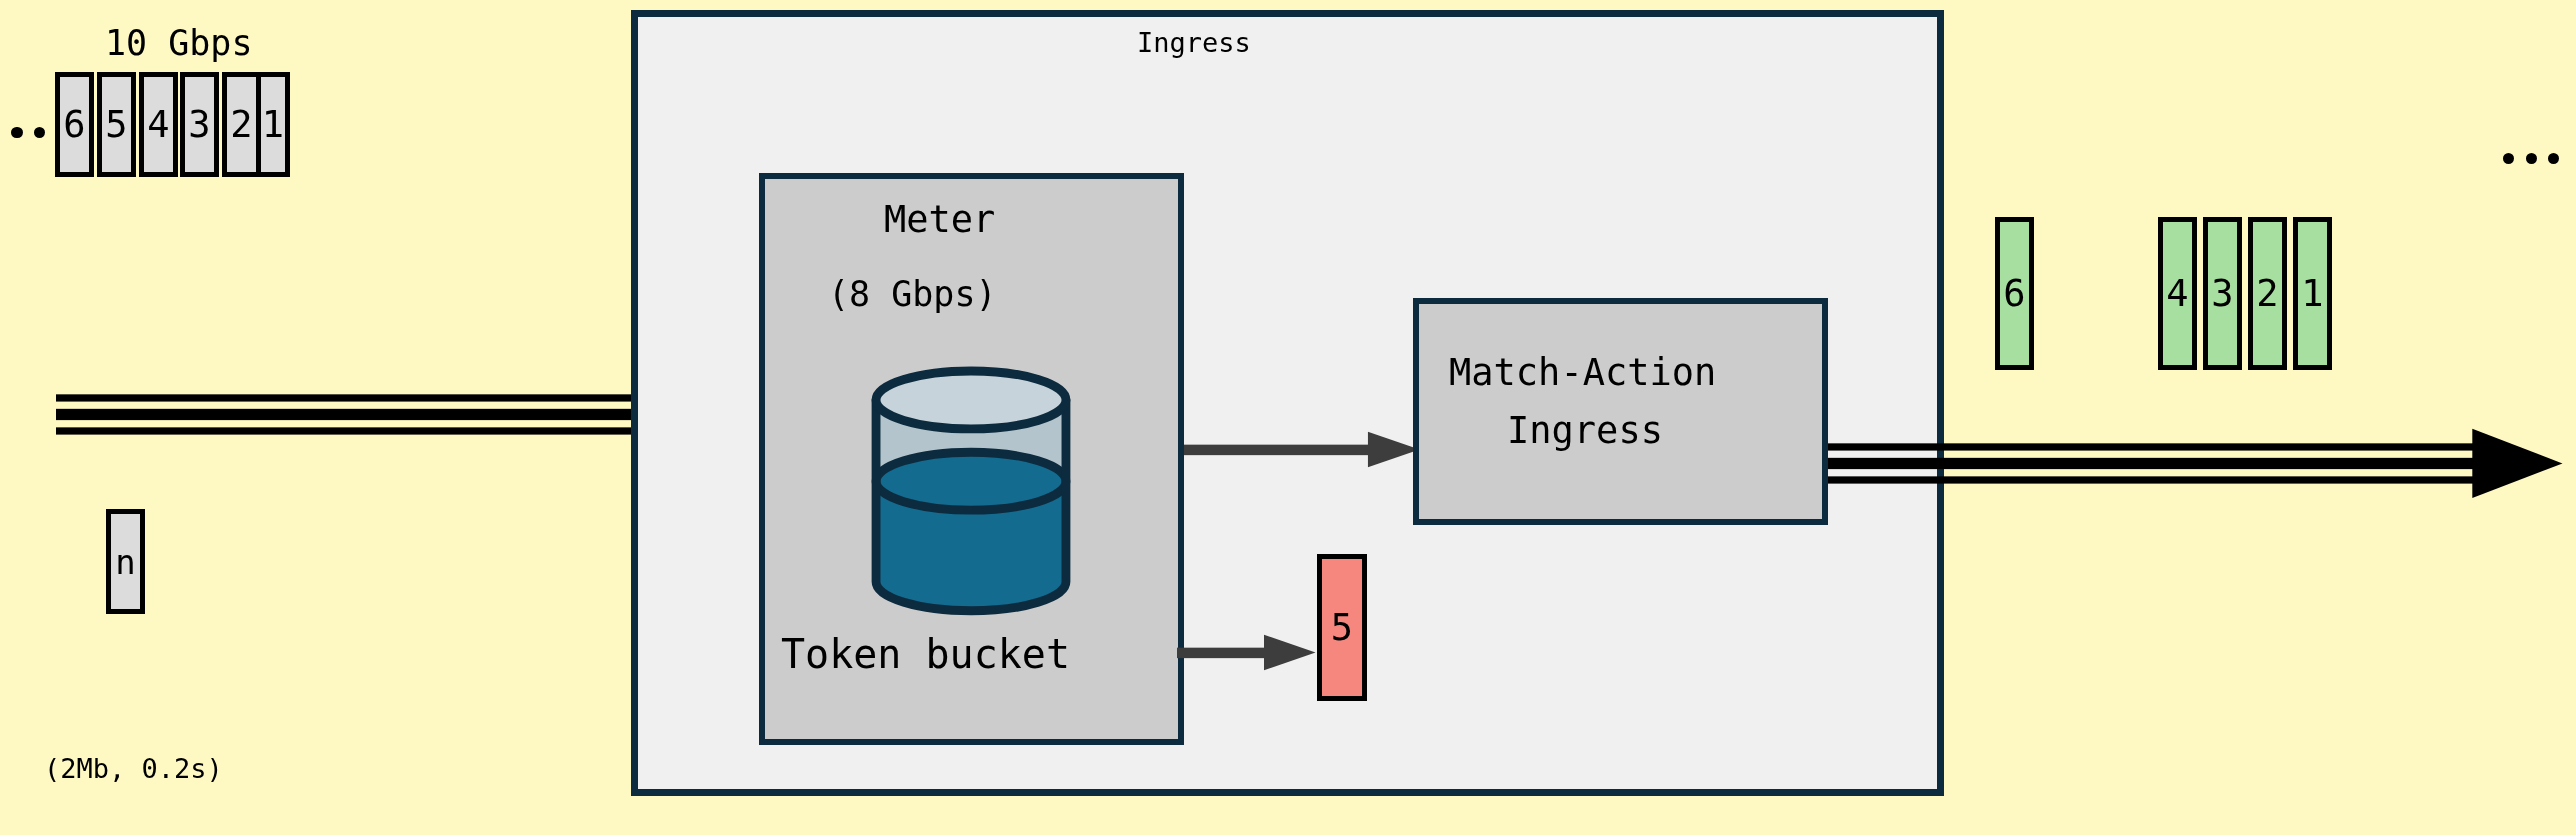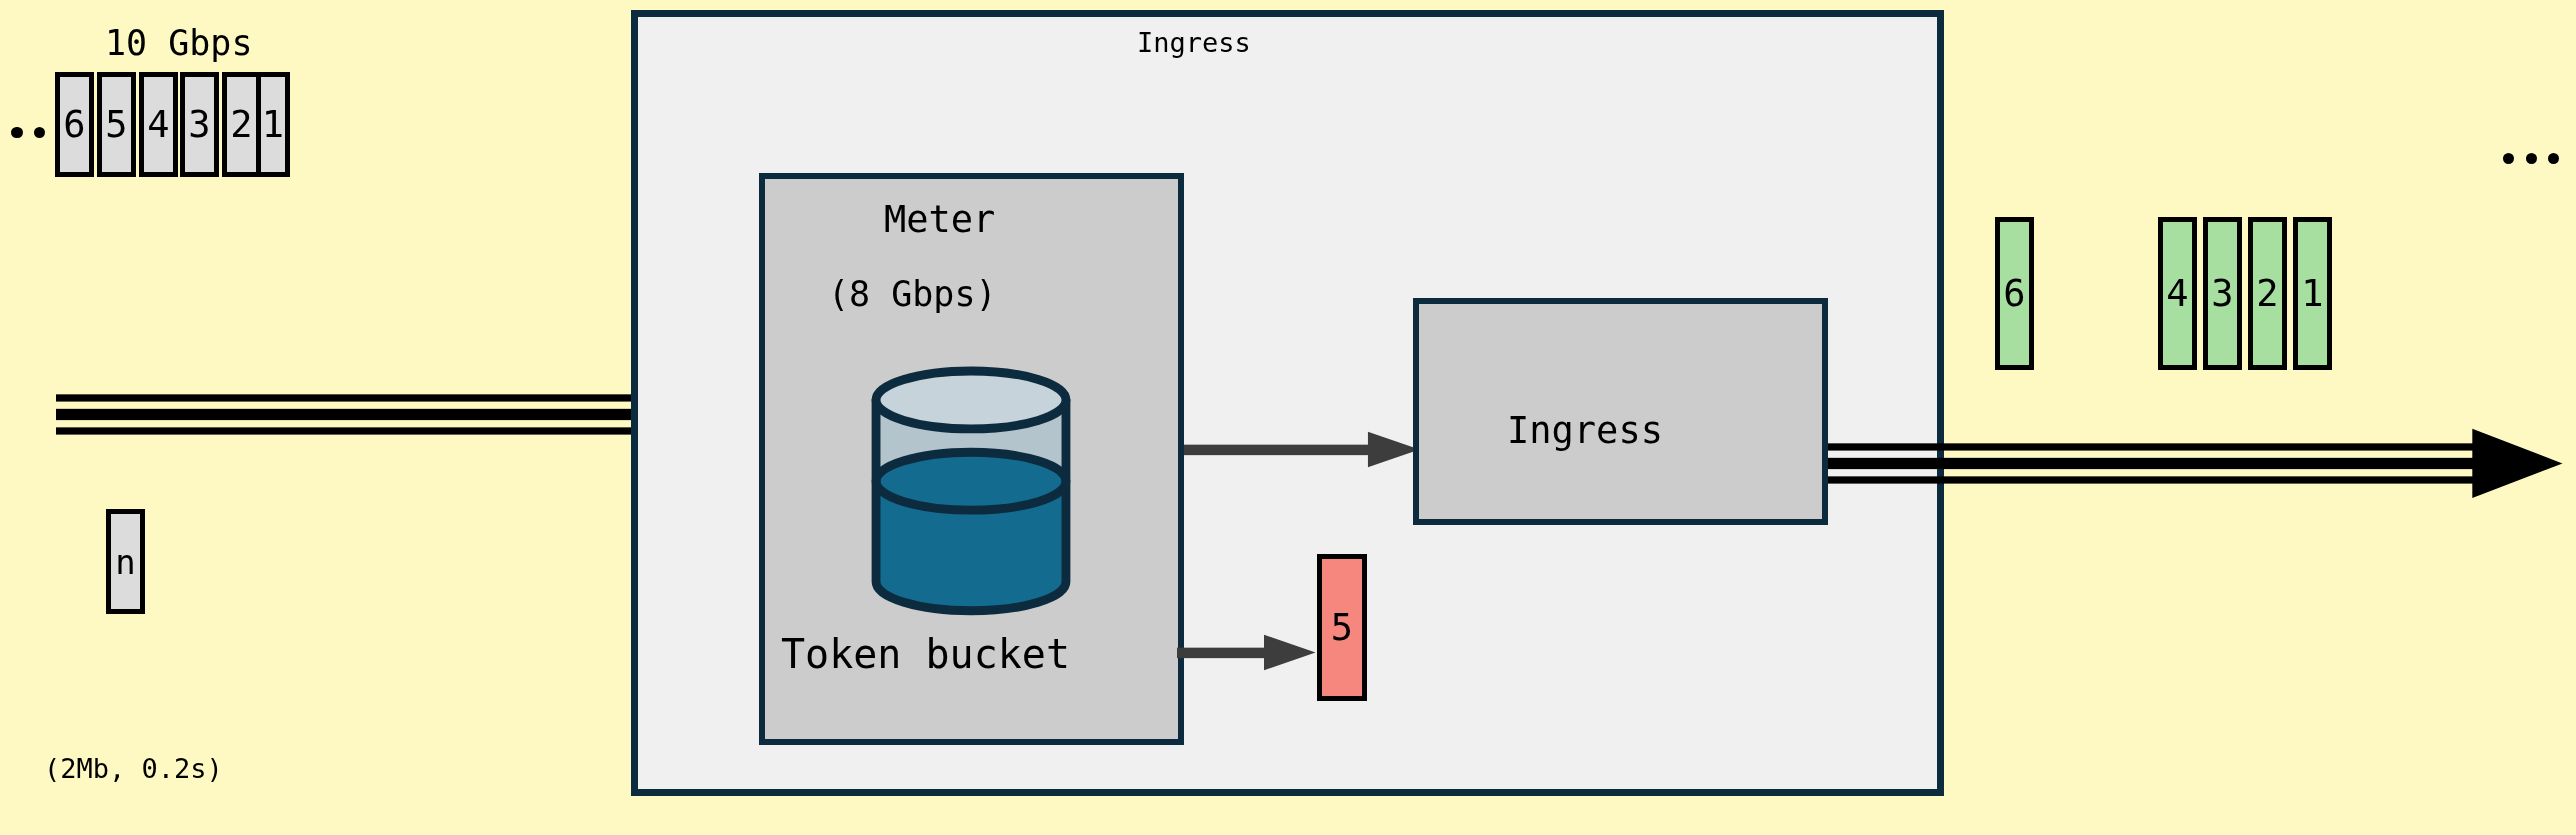--- a/index.html
+++ b/index.html
@@ -153,20 +153,21 @@
   </svg>
 
   <svg class="abs" style="left:1177px; top:612px; width:145px; height:81px;" viewBox="0 0 180 100">
     <rect x="0" y="44" width="120" height="13" fill="#3d3d3d"></rect>
     <polygon points="108,28 172,50 108,72" fill="#3d3d3d"></polygon>
   </svg>
 
   <div class="pkt pkt-drop abs" style="left:1317px; top:554px; width:50px; height:147px; font-size:37px;">5</div>
 
   <div class="abs mat-box"></div>
+  <div class="txt t-mat1">Match-Action</div>
   <div class="txt t-mat2">Ingress</div>
 
   <div class="pkt pkt-out abs" style="left:1995px; top:217px; width:39px; height:153px; font-size:37px;">6</div>
 
   <div class="pkt pkt-out abs" style="left:2158px; top:217px; width:39px; height:153px; font-size:37px;">4</div>
   <div class="pkt pkt-out abs" style="left:2203px; top:217px; width:39px; height:153px; font-size:37px;">3</div>
   <div class="pkt pkt-out abs" style="left:2248px; top:217px; width:39px; height:153px; font-size:37px;">2</div>
   <div class="pkt pkt-out abs" style="left:2293px; top:217px; width:39px; height:153px; font-size:37px;">1</div>
 
   <div class="dots dots-right">

